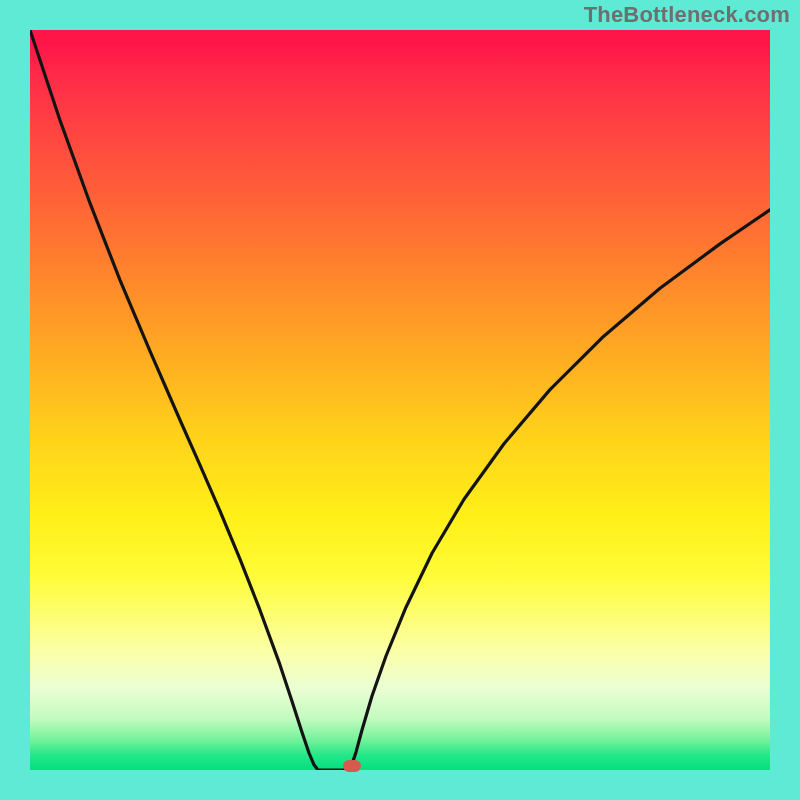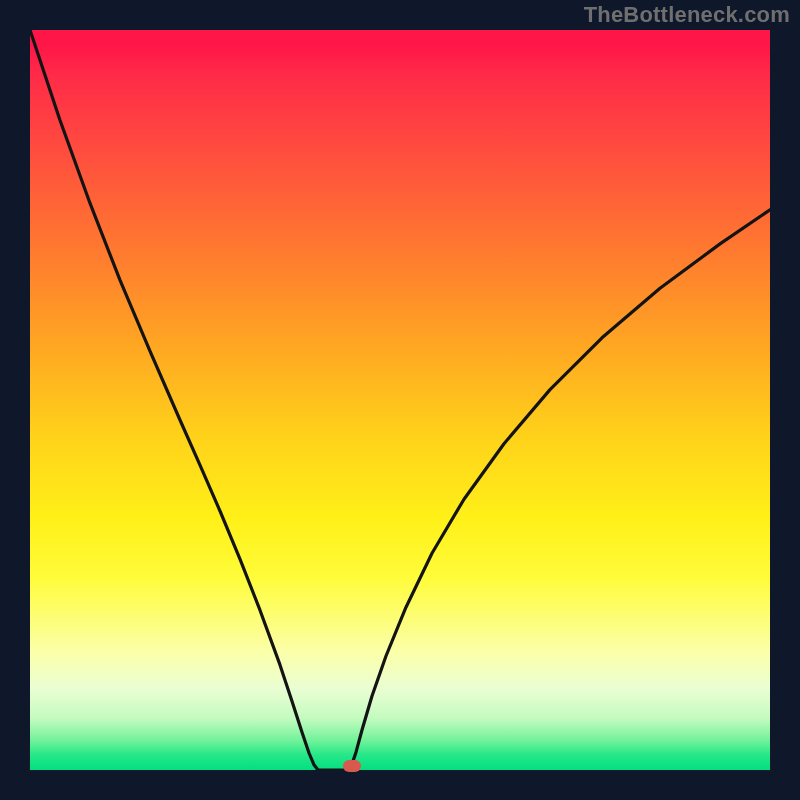--- a/index.html
+++ b/index.html
@@ -7,21 +7,21 @@
     padding: 0;
     width: 800px;
     height: 800px;
     background: #000;
     overflow: hidden;
   }
   .frame {
     position: relative;
     width: 800px;
     height: 800px;
-    background: #0f172a;
+    background: #5eead4;
     text-align: center;
   }
   .plot-area {
     position: absolute;
     left: 30px;
     top: 30px;
     width: 740px;
     height: 740px;
     background: linear-gradient(to bottom,
       #ff1648 0%,

